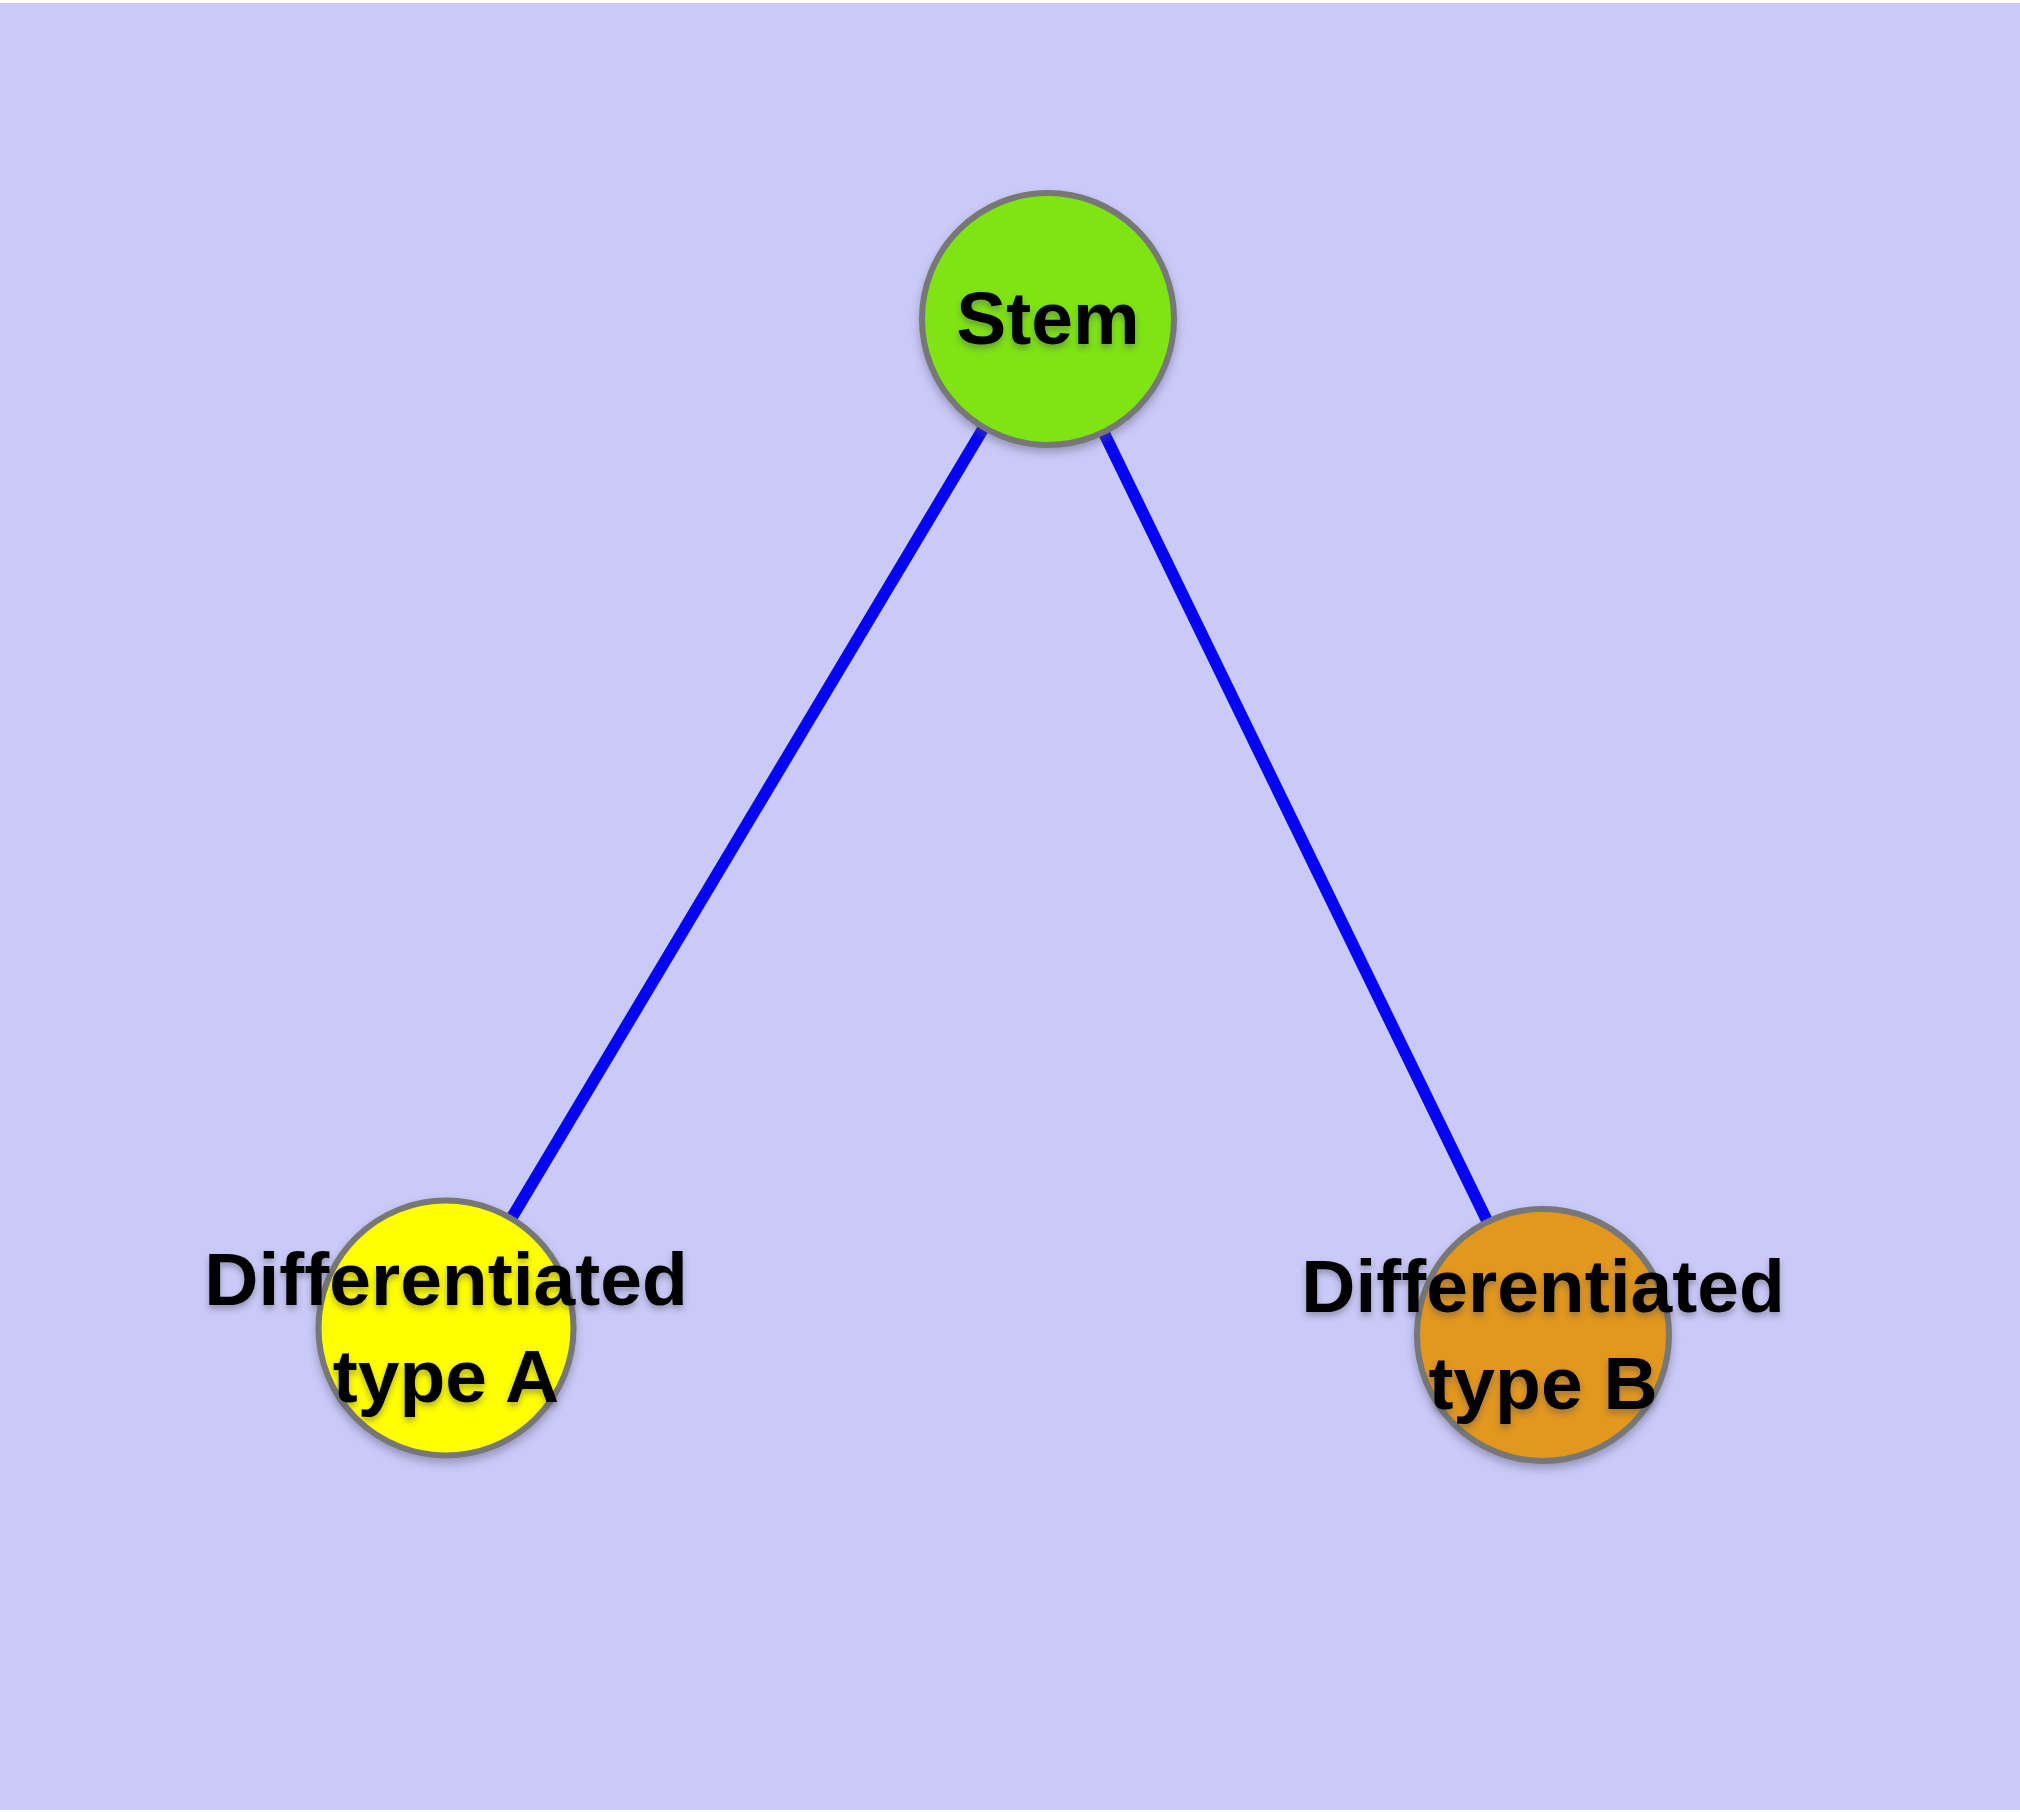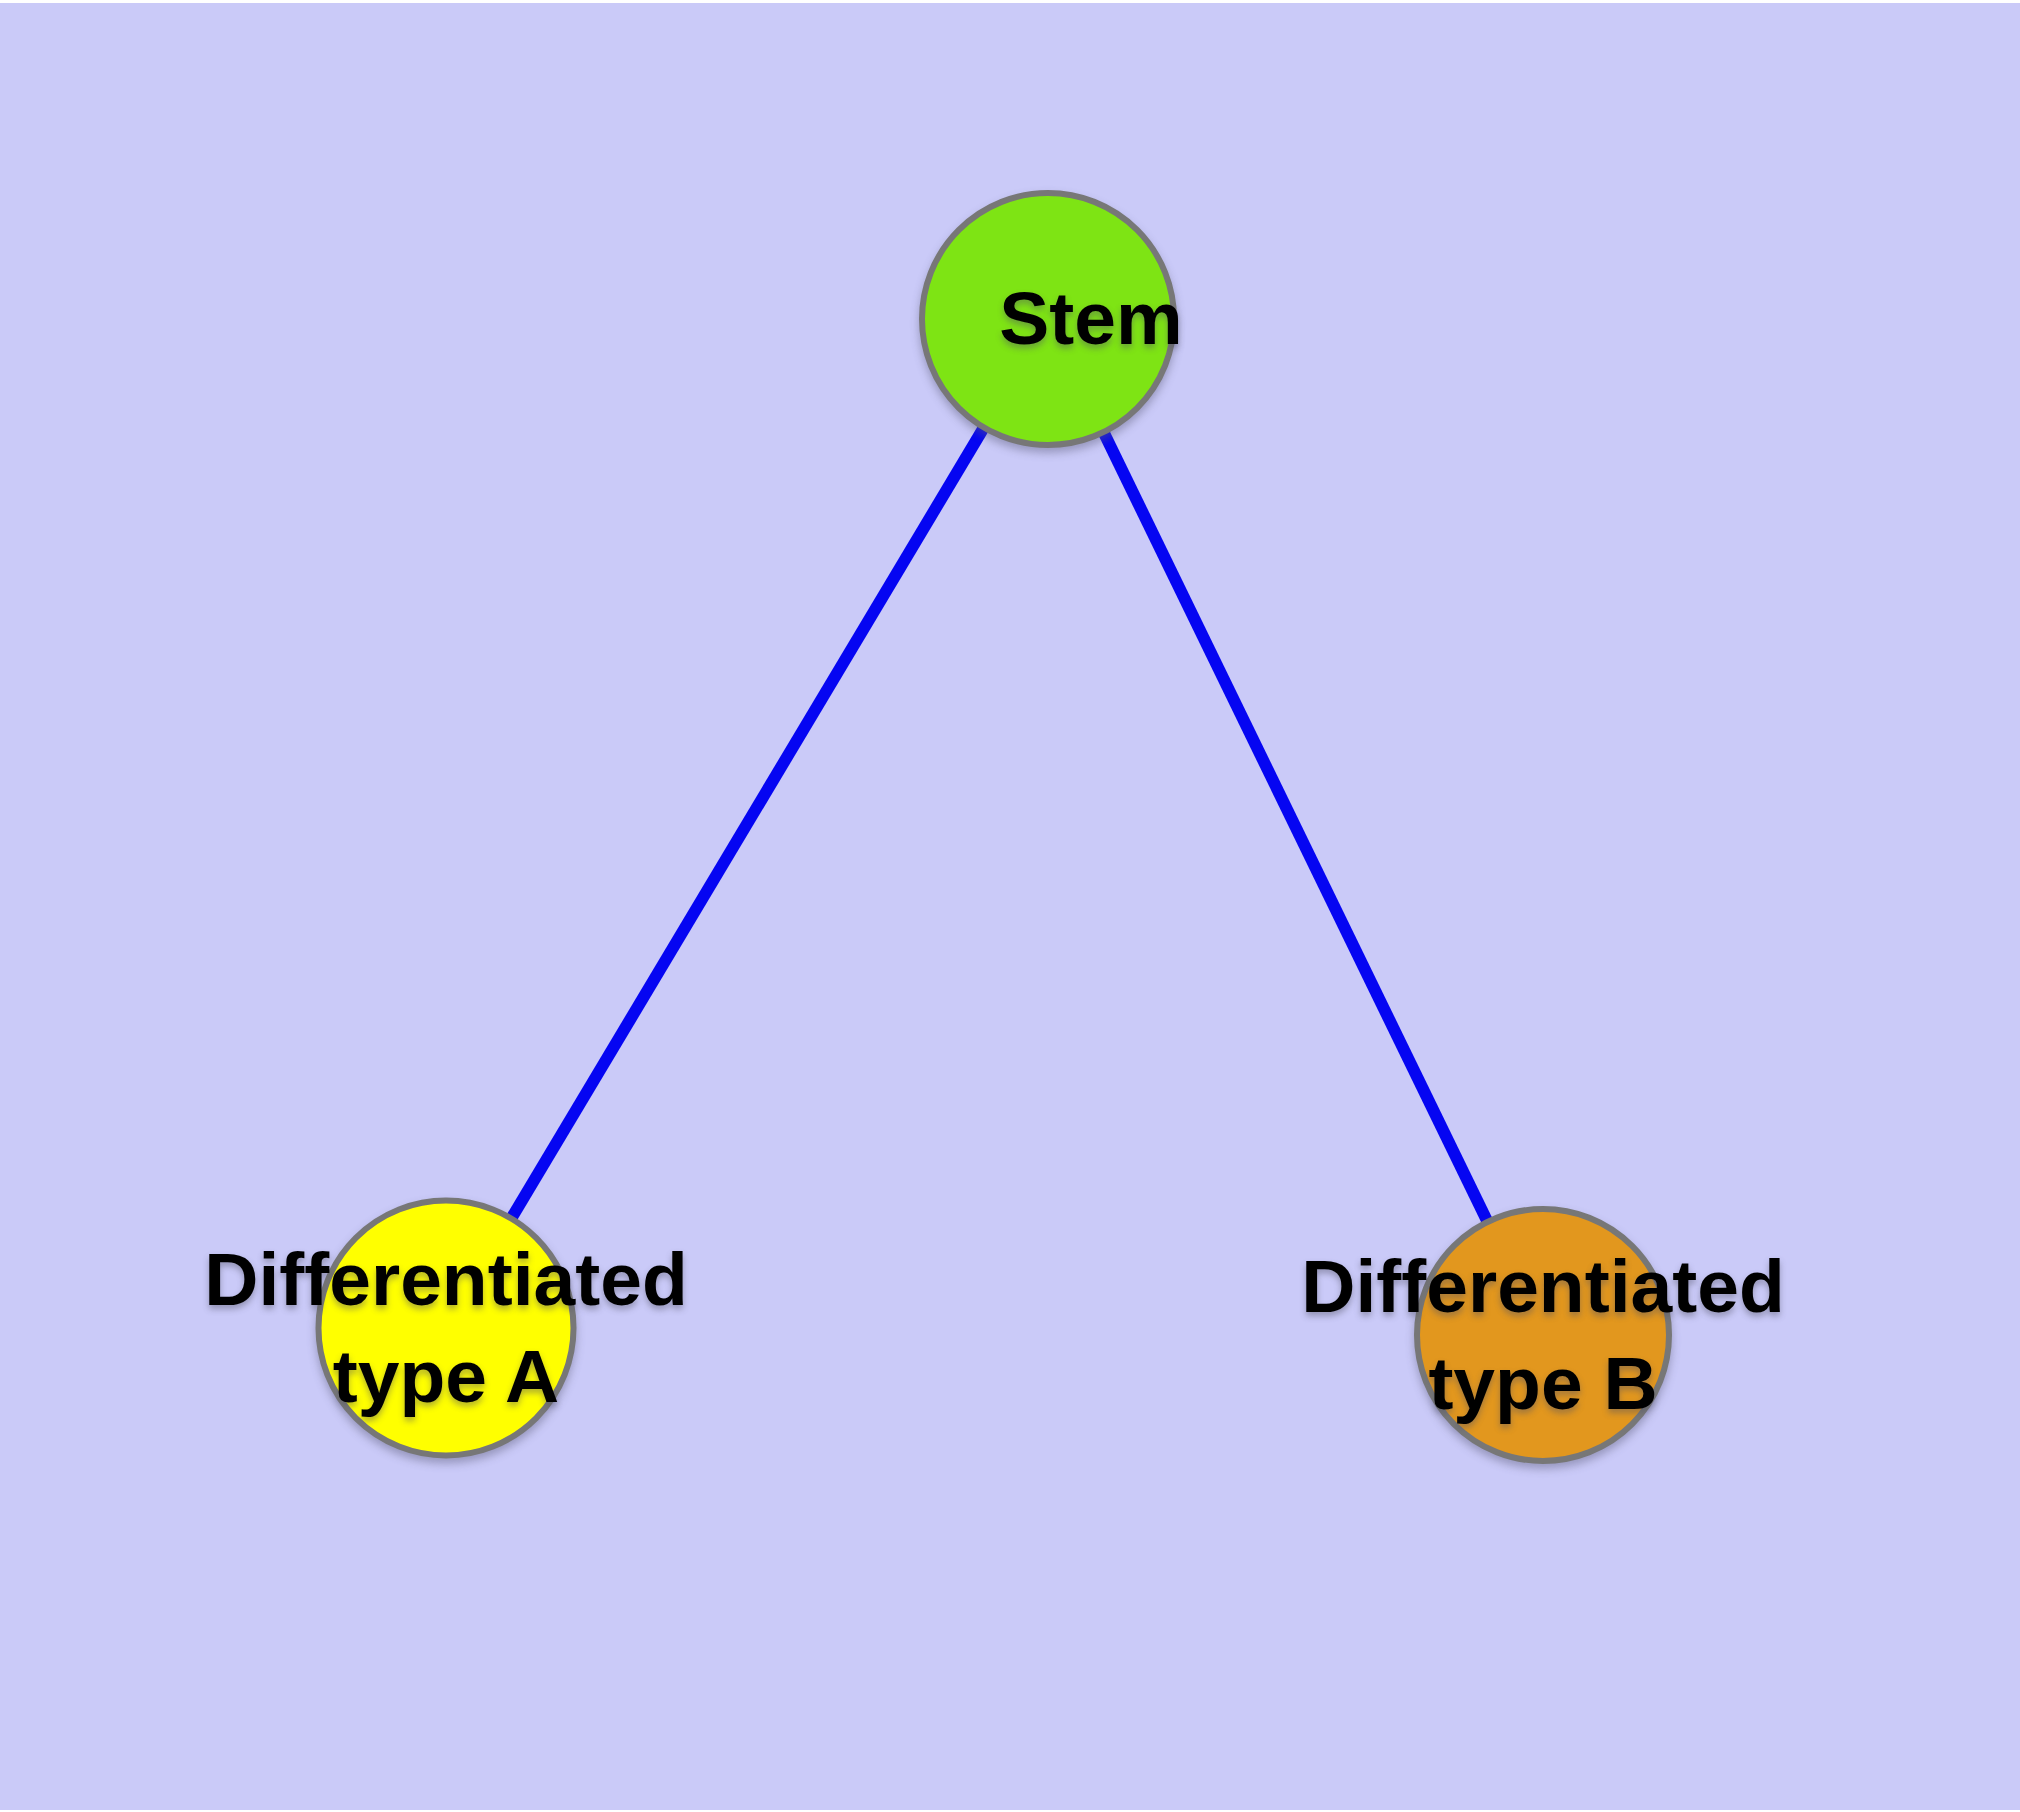--- a/index.html
+++ b/index.html
@@ -60,21 +60,21 @@
 <div class="page">
   <div class="canvas" style="background: rgb(202, 202, 248);">
 
     <svg class="edges" xmlns="http://www.w3.org/2000/svg" viewBox="0 0 2384 2132" width="2021" height="1807">
         <line x1="1237" y1="373" x2="526" y2="1563" stroke="#0505F2" stroke-width="14"></line>
         <line x1="1237" y1="373" x2="1820" y2="1572" stroke="#0505F2" stroke-width="14"></line>
       </svg>
 
     <div class="node" style="left: 1048px; top: 316px;">
       <div class="circle" style="width: 258px; height: 258px; background: rgb(126, 228, 20); border-color: rgb(119, 119, 119); border-width: 6px;"></div>
-      <div class="label" style="color: rgb(0, 0, 0); margin-left: 43px;">Stem</div>
+      <div class="label" style="color: rgb(0, 0, 0);">Stem</div>
     </div>
 
     <div class="node" style="left: 446px; top: 1325px;">
       <div class="circle" style="width: 261px; height: 261px; background: rgb(255, 255, 0); border-color: rgb(119, 119, 119); border-width: 6px;"></div>
       <div class="label" style="color: rgb(0, 0, 0);">Differentiated
 type A</div>
     </div>
 
     <div class="node" style="left: 1543px; top: 1332px;">
       <div class="circle" style="width: 258px; height: 258px; background: rgb(226, 151, 30); border-color: rgb(119, 119, 119); border-width: 6px;"></div>

